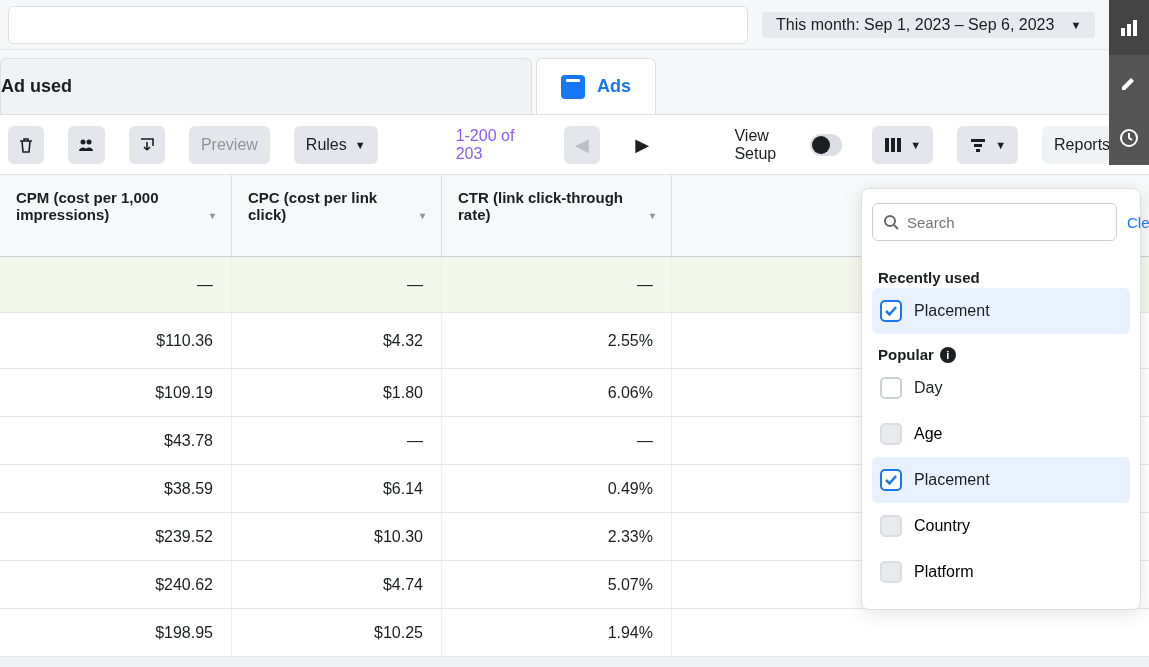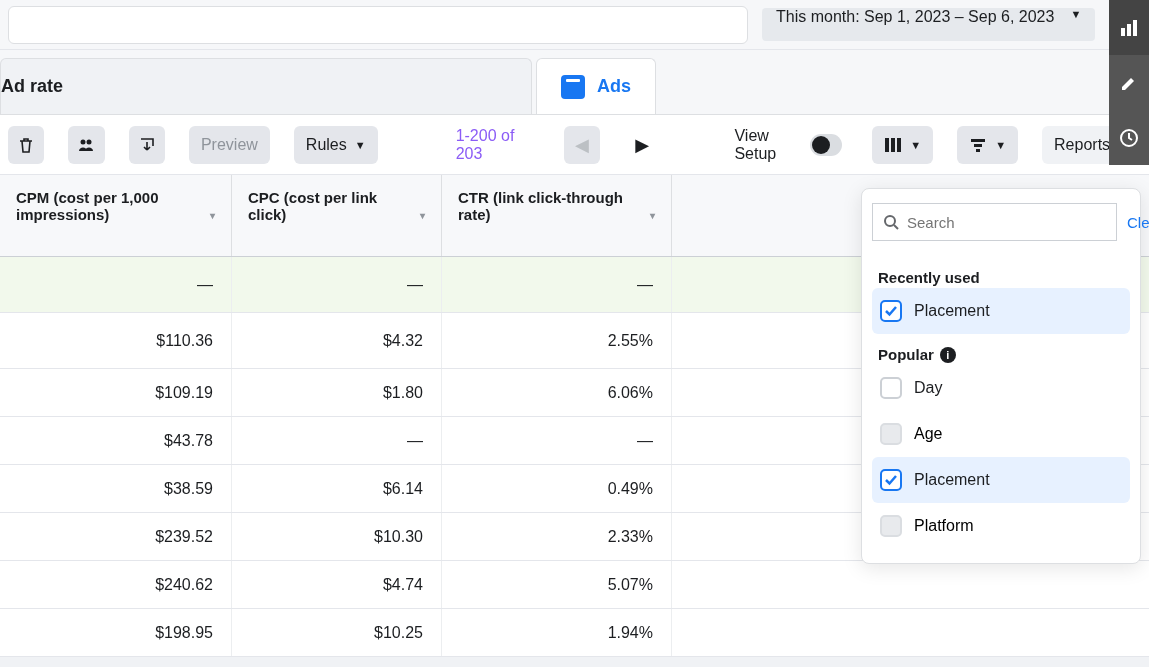--- a/index.html
+++ b/index.html
@@ -26,23 +26,23 @@
 .search-box {
   flex: 1;
   max-width: 740px;
   height: 38px;
   background: #fff;
   border: 1px solid #dddfe2;
   border-radius: 6px;
 }
 .date-selector {
   margin-left: 14px;
-  height: 33px;
-  display: flex;
-  align-items: flex-start;
+  height: 26px;
+  display: flex;
+  align-items: center;
   padding: 0 14px;
   background: #e6e9ed;
   border-radius: 4px;
   color: #1c1e21;
   font-size: 16px;
   cursor: pointer;
 }
 .date-selector .caret { margin-left: 16px; }
 
 
@@ -192,21 +192,21 @@
   border-radius: 8px;
   box-shadow: 0 4px 20px rgba(0,0,0,0.1);
   z-index: 20;
   padding: 14px 10px;
 }
 .bp-search-row { display:flex; align-items:center; gap:10px; margin-bottom: 16px;}
 .bp-search {
   flex: 1;
   height: 38px;
   border: 1px solid #ccd0d5;
-  border-radius: 0;
+  border-radius: 6px;
   display: flex;
   align-items: center;
   padding: 0 10px;
   gap: 8px;
   color: #65676b;
 }
 .bp-search input { border:none; outline:none; font-size:15px; flex:1; }
 .clear-all { color: #1877f2; font-size: 15px; cursor: pointer; white-space:nowrap;}
 .bp-sectionlabel { font-size: 15px; font-weight: 700; color:#1c1e21; padding: 12px 6px 2px; display:flex; align-items:center; gap:6px;}
 .info-dot { width:16px; height:16px; border-radius:50%; background:#1c1e21; color:#fff; display:inline-flex; align-items:center; justify-content:center; font-size:11px; font-weight:700;}
@@ -261,21 +261,21 @@
 <div class="top-bar">
   <div class="search-box"></div>
   <div class="date-selector">
     <span>This month: Sep 1, 2023 – Sep 6, 2023</span>
     <span class="caret">▼</span>
   </div>
 </div>
 
 <div class="tab-row">
   <div class="tab adsets">
-    <span style="padding-left:0">Ad rate</span>
+    <span style="padding-left:0">Ad used</span>
   </div>
   <div class="tab ads">
     <span class="ads-icon"></span>
     <span>Ads</span>
   </div>
 </div>
 
 <div class="toolbar">
   <button class="btn icon-only">
     <svg width="18" height="18" viewBox="0 0 18 18" fill="none" stroke="#1c1e21" stroke-width="1.6">
@@ -442,16 +442,20 @@
       <div class="bp-item selected">
         <span class="chk checked">
           <svg width="14" height="14" viewBox="0 0 14 14" fill="none" stroke="#1877f2" stroke-width="2.5">
             <path d="M2 7l3.5 3.5L12 3"></path>
           </svg>
         </span>
         <span>Placement</span>
       </div>
       <div class="bp-item disabled">
         <span class="chk dis"></span>
+        <span>Country</span>
+      </div>
+      <div class="bp-item disabled">
+        <span class="chk dis"></span>
         <span>Platform</span>
       </div>
     </div>
 </div>
 
 </body></html>

